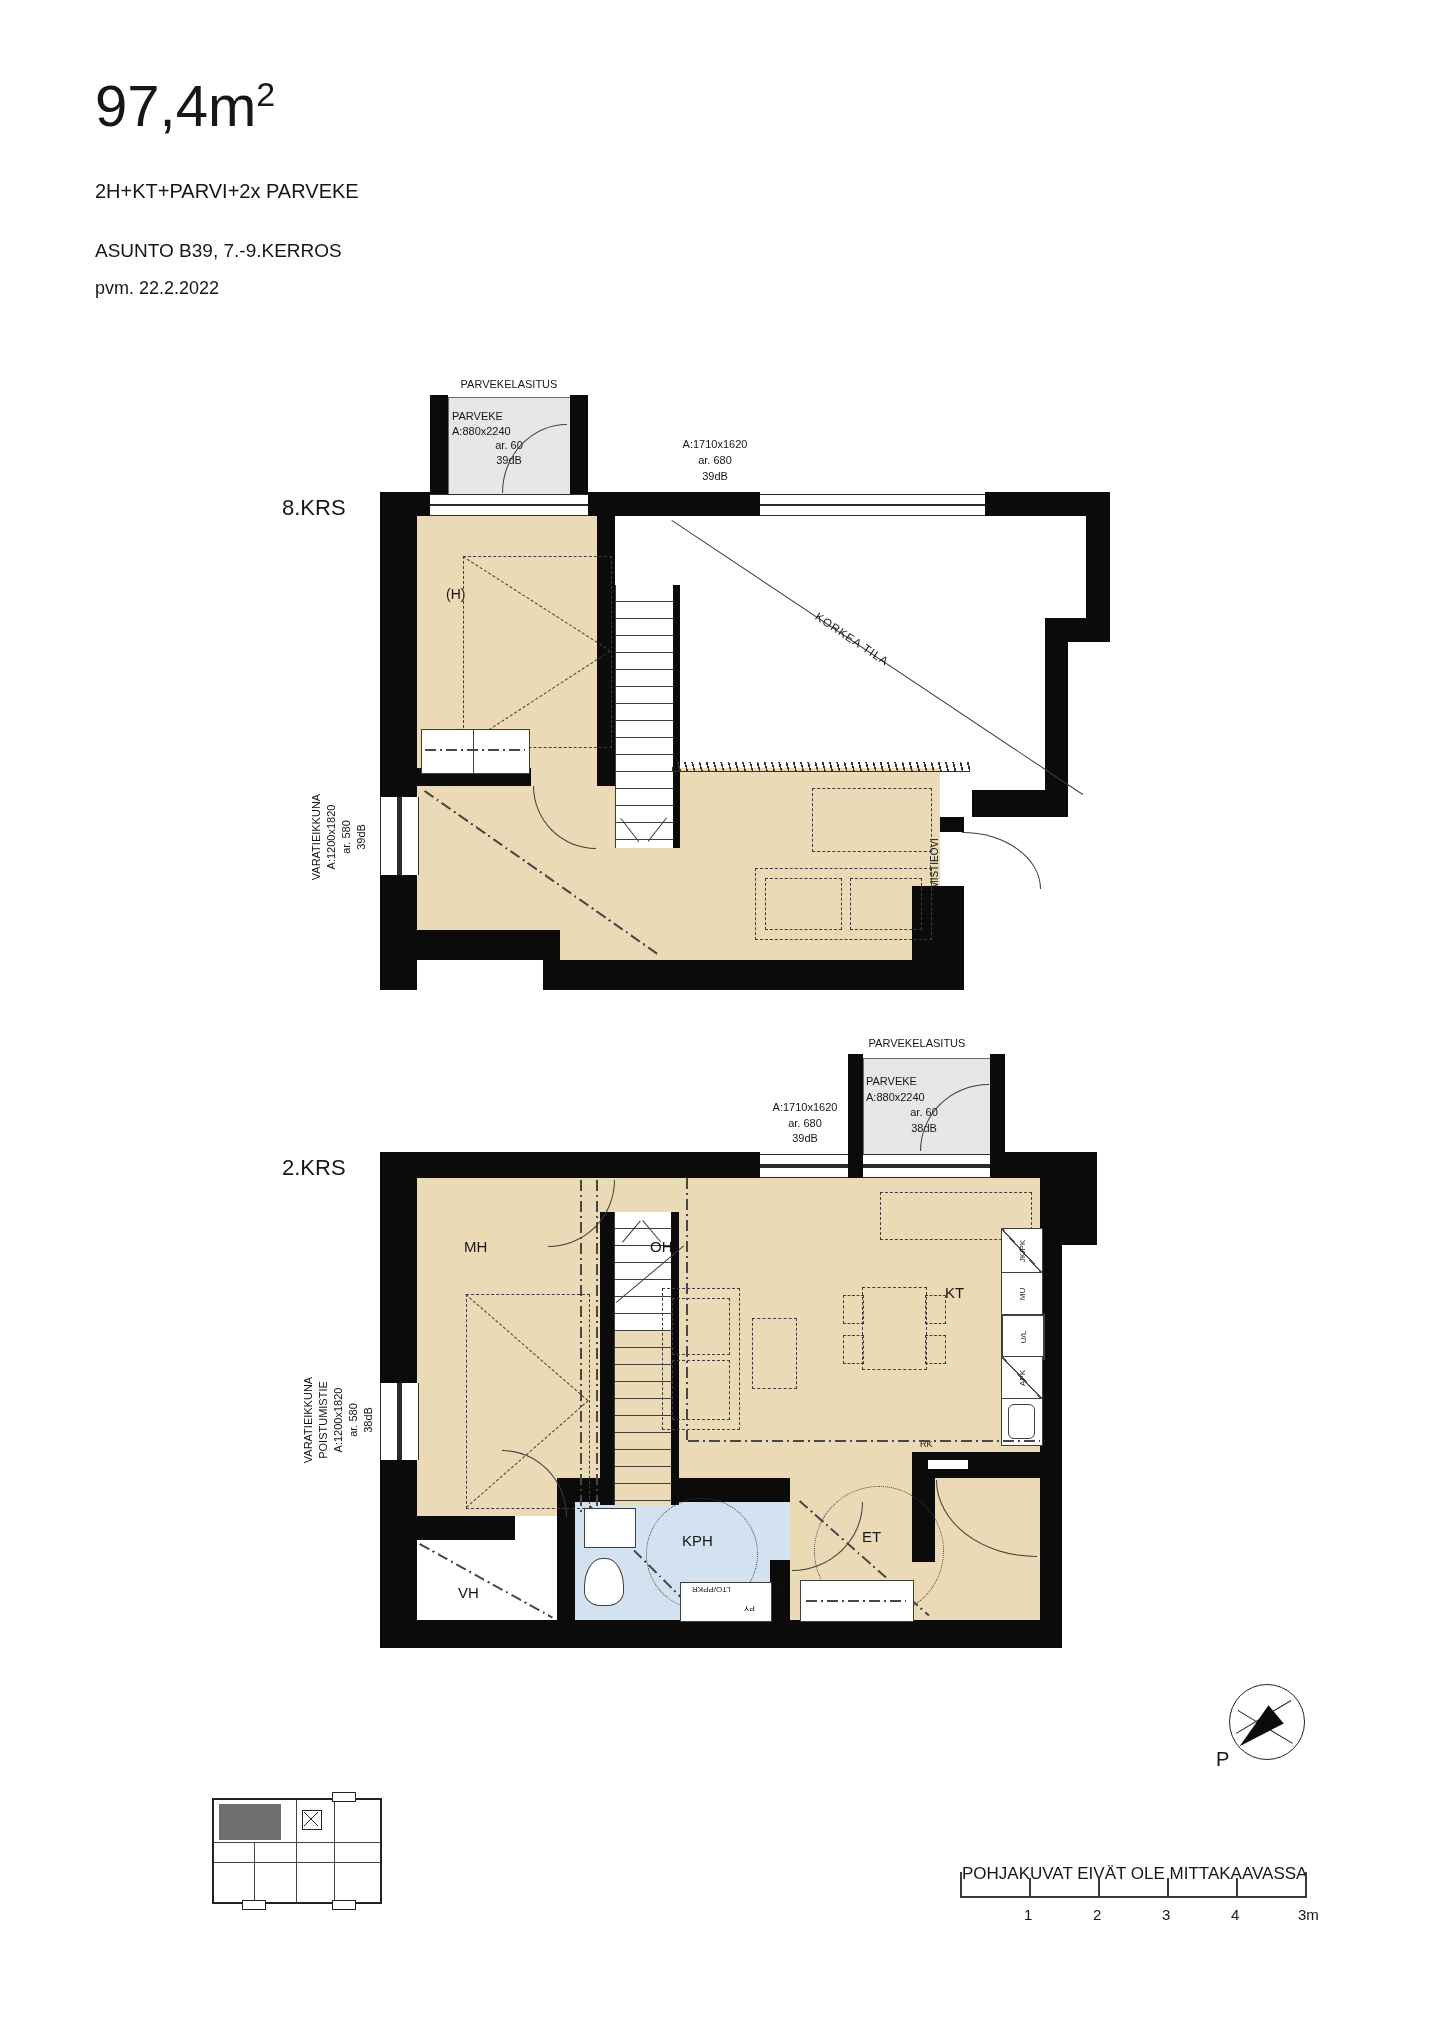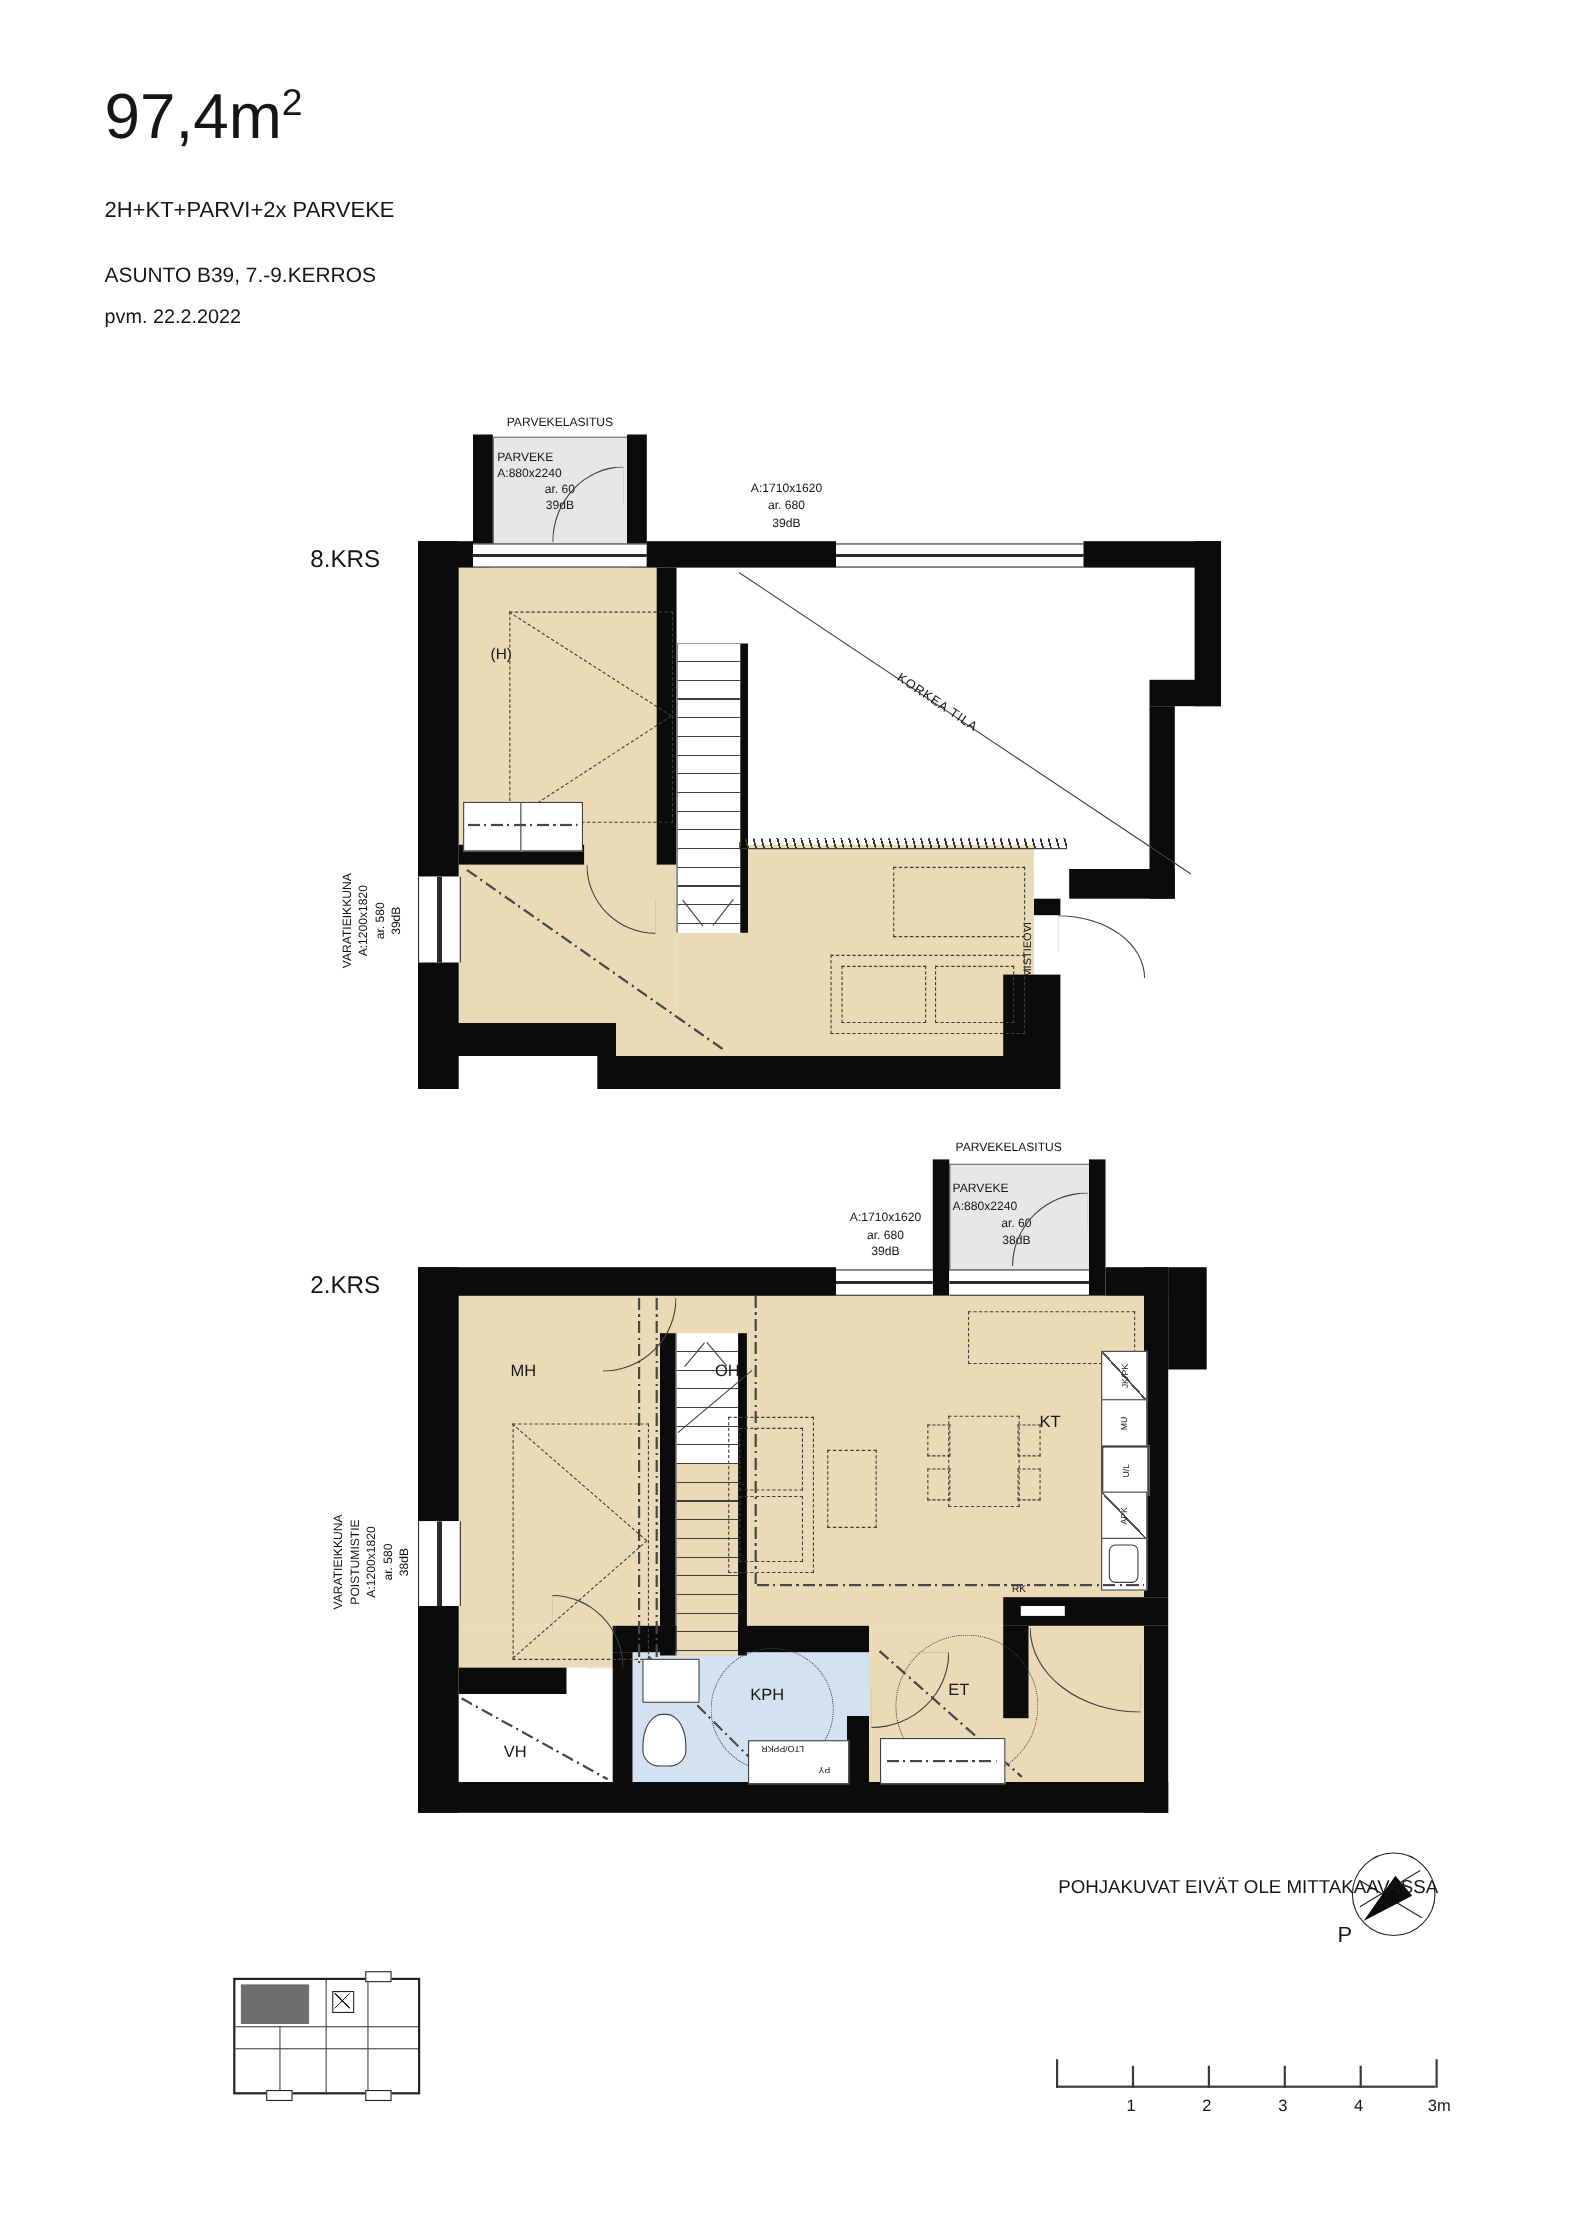--- a/index.html
+++ b/index.html
@@ -272,21 +272,21 @@
 </div>
 
 <div class="a" style="left:1229px;top:1684px;width:76px;height:76px">
   <div class="a" style="inset:0;border:1.6px solid #222;border-radius:50%"></div>
   <div class="dline" style="left:7px;top:49px;width:64px;transform:rotate(-31deg);border-color:#222"></div>
   <div class="dline" style="left:9px;top:26px;width:64px;transform:rotate(31deg);border-color:#222"></div>
   <div class="a" style="inset:0;background:#0b0b0b;clip-path:polygon(14% 82%,52% 28%,72% 52%)"></div>
 </div>
 <div class="lbl" style="left:1216px;top:1748px;font-size:20px">P</div>
 
-<div class="lbl" style="left:962px;top:1706px;font-size:17px">POHJAKUVAT EIVÄT OLE MITTAKAAVASSA</div>
+<div class="lbl" style="left:962px;top:1864px;font-size:17px">POHJAKUVAT EIVÄT OLE MITTAKAAVASSA</div>
 
 <div class="a" style="left:960px;top:1870px;width:346px;height:60px">
   <div class="a" style="left:0;top:26px;width:345px;height:1.6px;background:#3a3a3a"></div>
   <div class="a" style="left:0;top:2px;width:1.6px;height:26px;background:#3a3a3a"></div>
   <div class="a" style="left:69px;top:8px;width:1.6px;height:20px;background:#3a3a3a"></div>
   <div class="a" style="left:138px;top:8px;width:1.6px;height:20px;background:#3a3a3a"></div>
   <div class="a" style="left:207px;top:8px;width:1.6px;height:20px;background:#3a3a3a"></div>
   <div class="a" style="left:276px;top:8px;width:1.6px;height:20px;background:#3a3a3a"></div>
   <div class="a" style="left:345px;top:2px;width:1.6px;height:26px;background:#3a3a3a"></div>
   <div class="lbl" style="left:64px;top:36px;font-size:15px">1</div>

